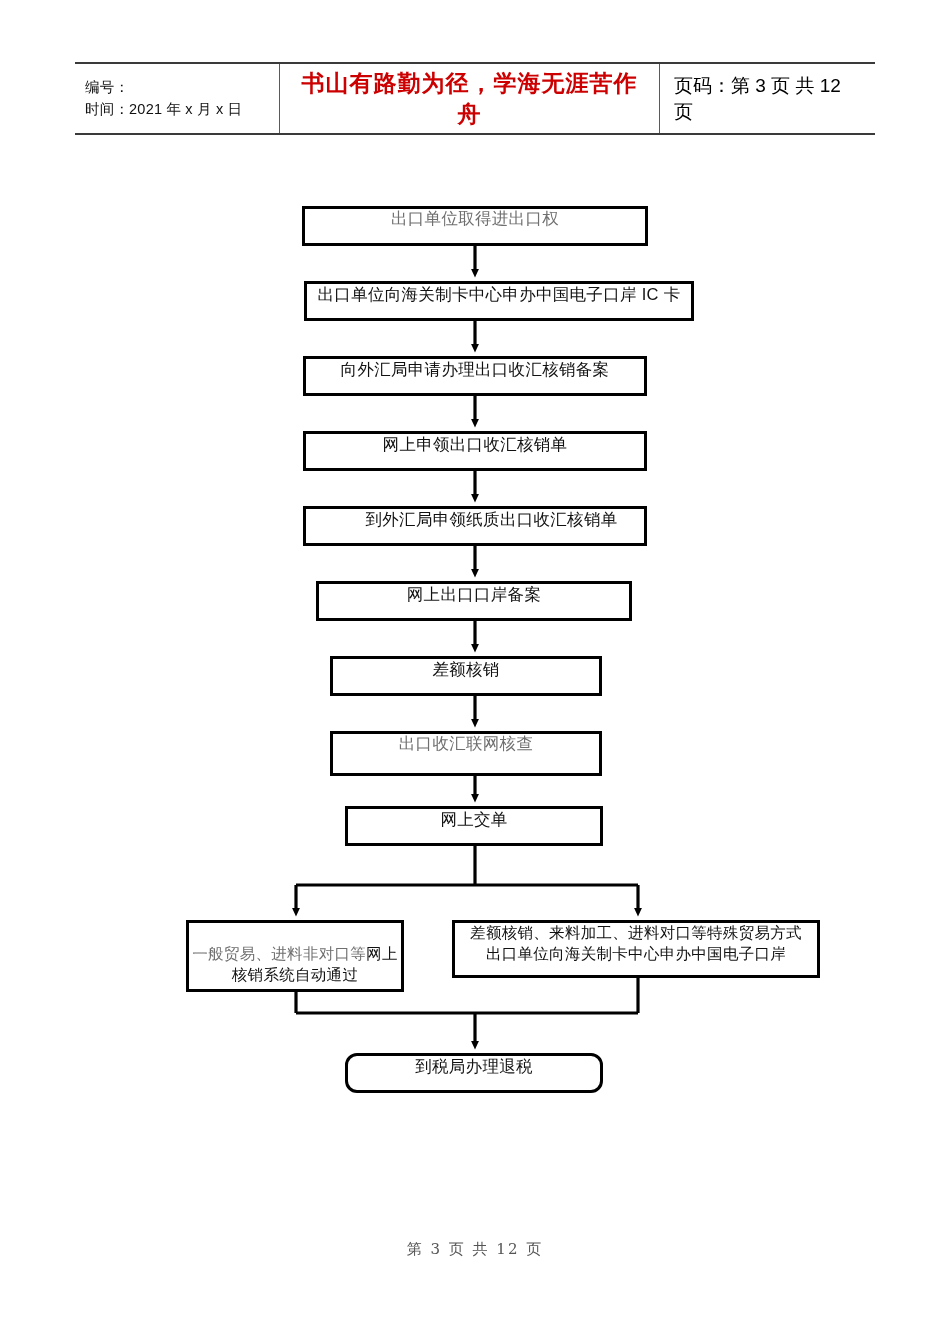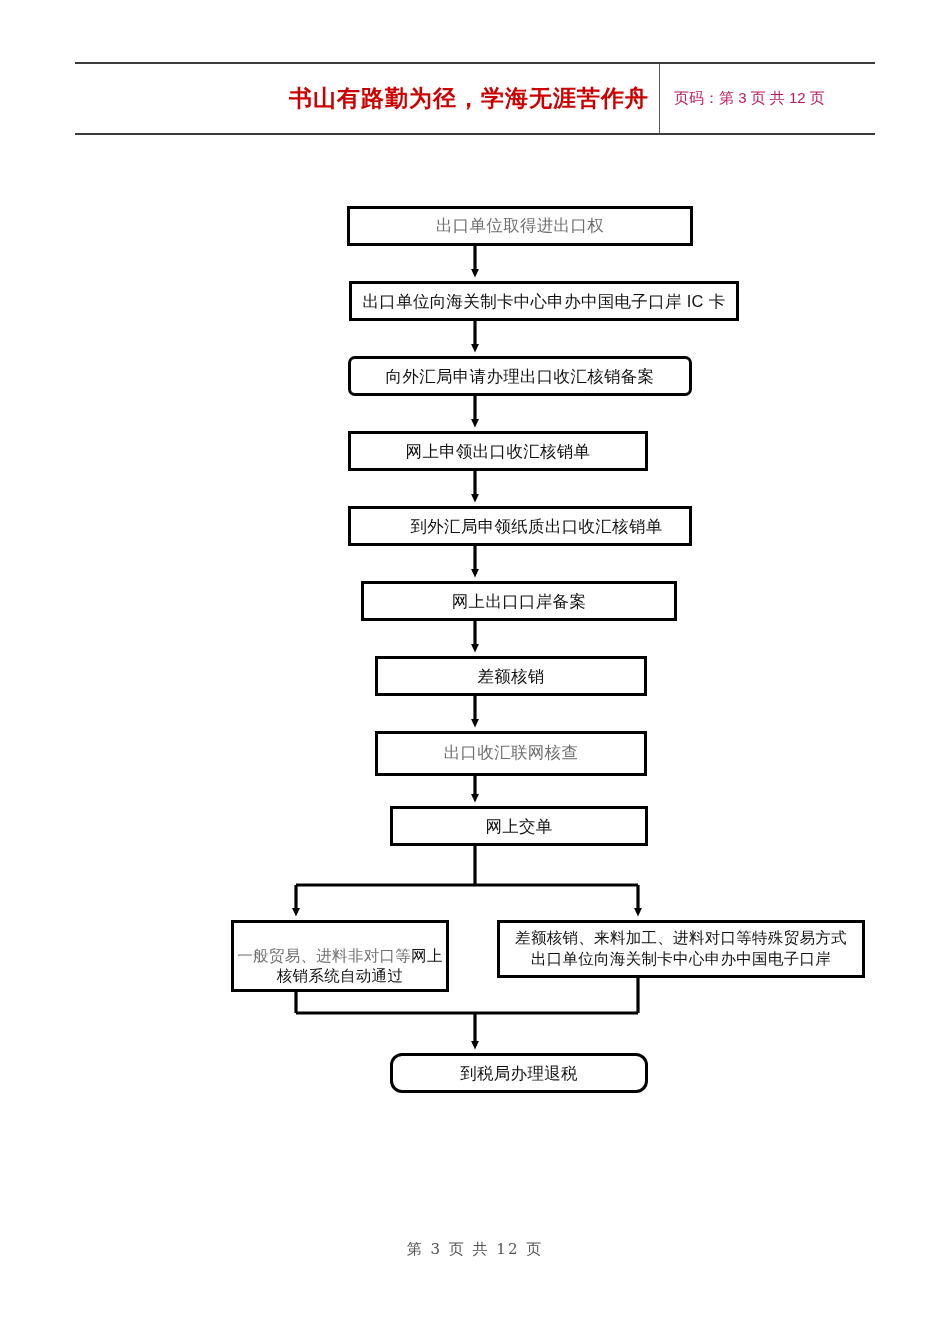--- a/index.html
+++ b/index.html
@@ -45,42 +45,40 @@
     justify-content:center;
     text-align:center;
     font-family:"DejaVu Serif","Liberation Serif",serif;
     font-weight:bold;
     font-size:23px;
     color:#cc0000;
     letter-spacing:1px;
   }
   .hdr-right{
     width:215px;
-    font-size:15px;
-    color:#be185d;
+    font-size:19px;
+    color:#000000;
     padding-left:14px;
   }
 
   
   #flow{
     position:absolute;
     left:0; top:0;
     width:950px; height:1344px;
     pointer-events:none;
   }
   .node{
     position:absolute;
     border:3px solid #000;
     background:#fff;
     box-sizing:border-box;
     display:flex;
-    align-items:center;
     justify-content:center;
     text-align:center;
-    margin-left:45px;
   }
   .node-label{
     font-size:16.5px;
     color:#111;
     line-height:1.25;
     letter-spacing:0.3px;
     white-space:pre-line;
   }
   .dim{
     font-family:"DejaVu Serif","Liberation Serif",serif;
@@ -105,20 +103,24 @@
     font-size:15px;
     color:#555;
     letter-spacing:2px;
   }
   .footer .fnum{ letter-spacing:2px; }
 </style>
 </head>
 <body>
 
 <div class="header-table">
+  <div class="hdr-cell hdr-left">
+    <div>编号：</div>
+    <div>时间：2021 年 x 月 x 日</div>
+  </div>
   <div class="hdr-cell hdr-mid">
     <div>书山有路勤为径，学海无涯苦作舟</div>
   </div>
   <div class="hdr-cell hdr-right">
     <div>页码：第 3 页  共 12 页</div>
   </div>
 </div>
 
 <svg id="flow" viewBox="0 0 950 1344" xmlns="http://www.w3.org/2000/svg">
   <defs>
@@ -150,25 +152,25 @@
 </svg>
 
 <div class="node" style="left:302px;top:206px;width:346px;height:40px;">
   <span class="node-label dim">出口单位取得进出口权</span>
 </div>
 
 <div class="node" style="left:304px;top:281px;width:390px;height:40px;">
   <span class="node-label">出口单位向海关制卡中心申办中国电子口岸 IC 卡</span>
 </div>
 
-<div class="node" style="left:303px;top:356px;width:344px;height:40px;border-radius:7px;">
+<div class="node" style="left:303px;top:356px;width:344px;height:40px;">
   <span class="node-label">向外汇局申请办理出口收汇核销备案</span>
 </div>
 
-<div class="node" style="left:303px;top:431px;width:300px;height:40px;">
+<div class="node" style="left:303px;top:431px;width:344px;height:40px;">
   <span class="node-label">网上申领出口收汇核销单</span>
 </div>
 
 <div class="node" style="left:303px;top:506px;width:344px;height:40px;padding-left:33px;">
   <span class="node-label">到外汇局申领纸质出口收汇核销单</span>
 </div>
 
 <div class="node" style="left:316px;top:581px;width:316px;height:40px;">
   <span class="node-label">网上出口口岸备案</span>
 </div>

